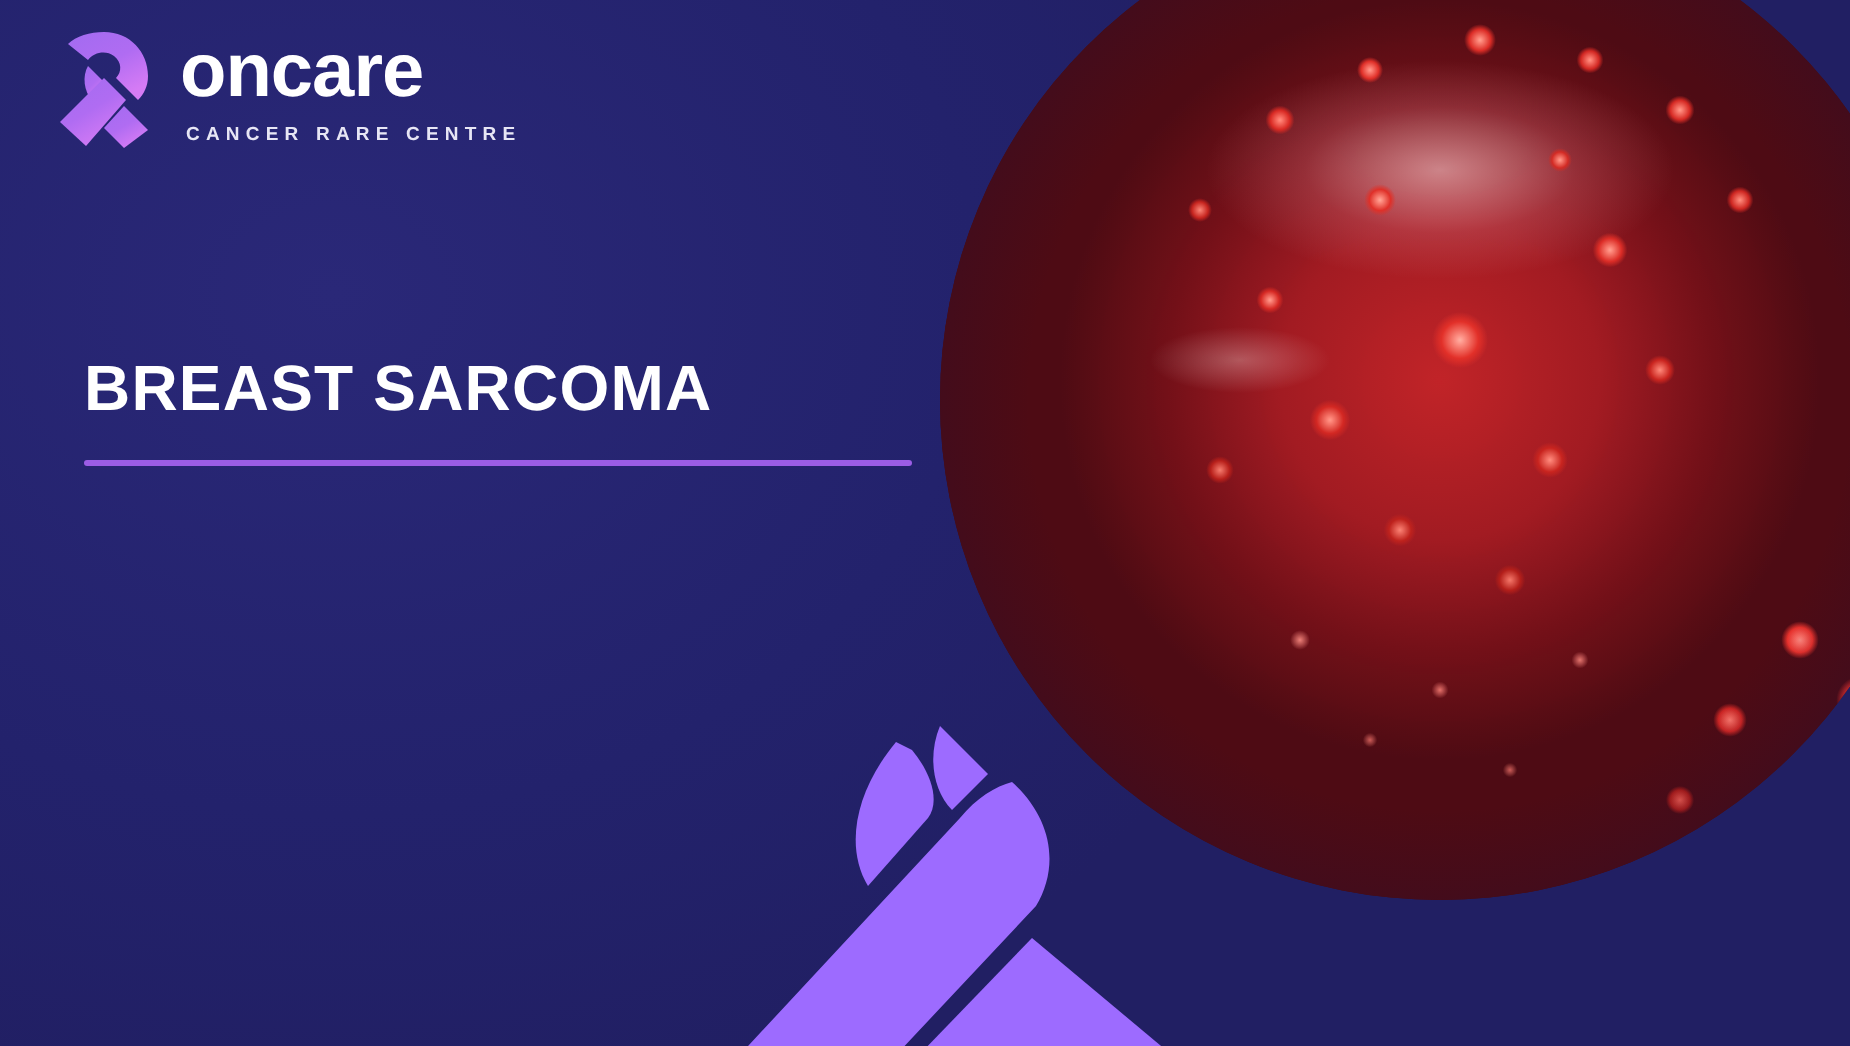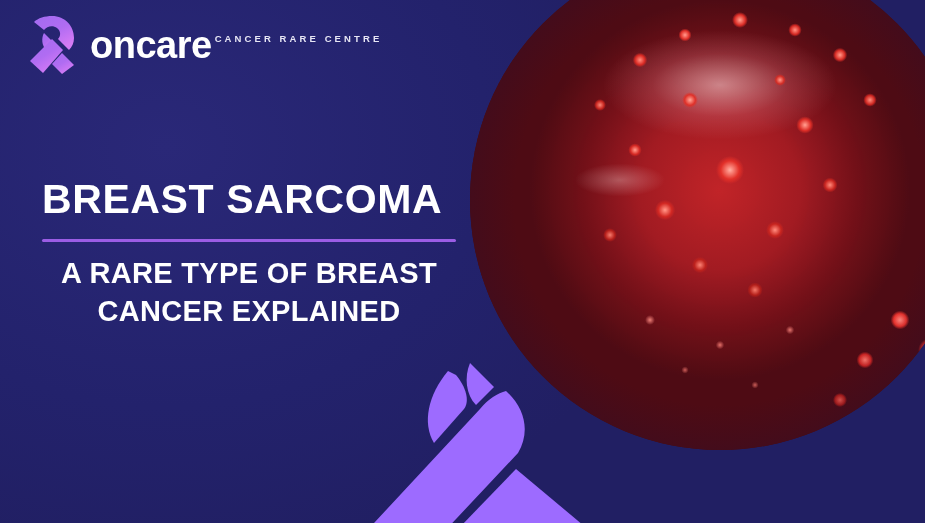--- a/index.html
+++ b/index.html
@@ -89,21 +89,21 @@
     width:300px;height:190px;
     pointer-events:none;
   }
 
   
   .logo{
     position:absolute;left:22px;top:14px;
     display:flex;align-items:center;gap:12px;
   }
   .logo-mark{width:56px;height:62px;flex:0 0 auto;}
-  .logo-text{display:flex;flex-direction:row;justify-content:space-between;}
+  .logo-text{display:flex;flex-direction:column;justify-content:space-between;}
   .logo-word{
     color:#ffffff;
     font-size:38px;font-weight:700;line-height:1;
     letter-spacing:-0.5px;
   }
   .logo-tag{
     color:#e7e6f5;
     font-size:9.5px;font-weight:600;
     letter-spacing:3.1px;
     margin-top:7px;
@@ -111,21 +111,21 @@
   }
 
   
   .headline{
     position:absolute;
     left:42px;top:178px;
     width:470px;
   }
   .title{
     color:#ffffff;
-    font-size:41px;font-weight:700;
+    font-size:32px;font-weight:700;
     letter-spacing:0.6px;
     line-height:1.06;
     margin:0;
     white-space:nowrap;
   }
   .divider{
     width:414px;height:3px;
     background:#9b5de5;
     margin:18px 0 0 0;
     border-radius:2px;
@@ -176,19 +176,15 @@
     </svg>
     <div class="logo-text">
       <div class="logo-word">oncare</div>
       <div class="logo-tag">CANCER RARE CENTRE</div>
     </div>
   </div>
 
   <div class="headline">
     <h1 class="title">BREAST SARCOMA</h1>
     <div class="divider"></div>
-    <p class="subtitle">
-      <span>A RARE TYPE OF BREAST</span><br>
-      <span>CANCER EXPLAINED</span>
-    </p>
   </div>
 
 </div>
 
 </body></html>

